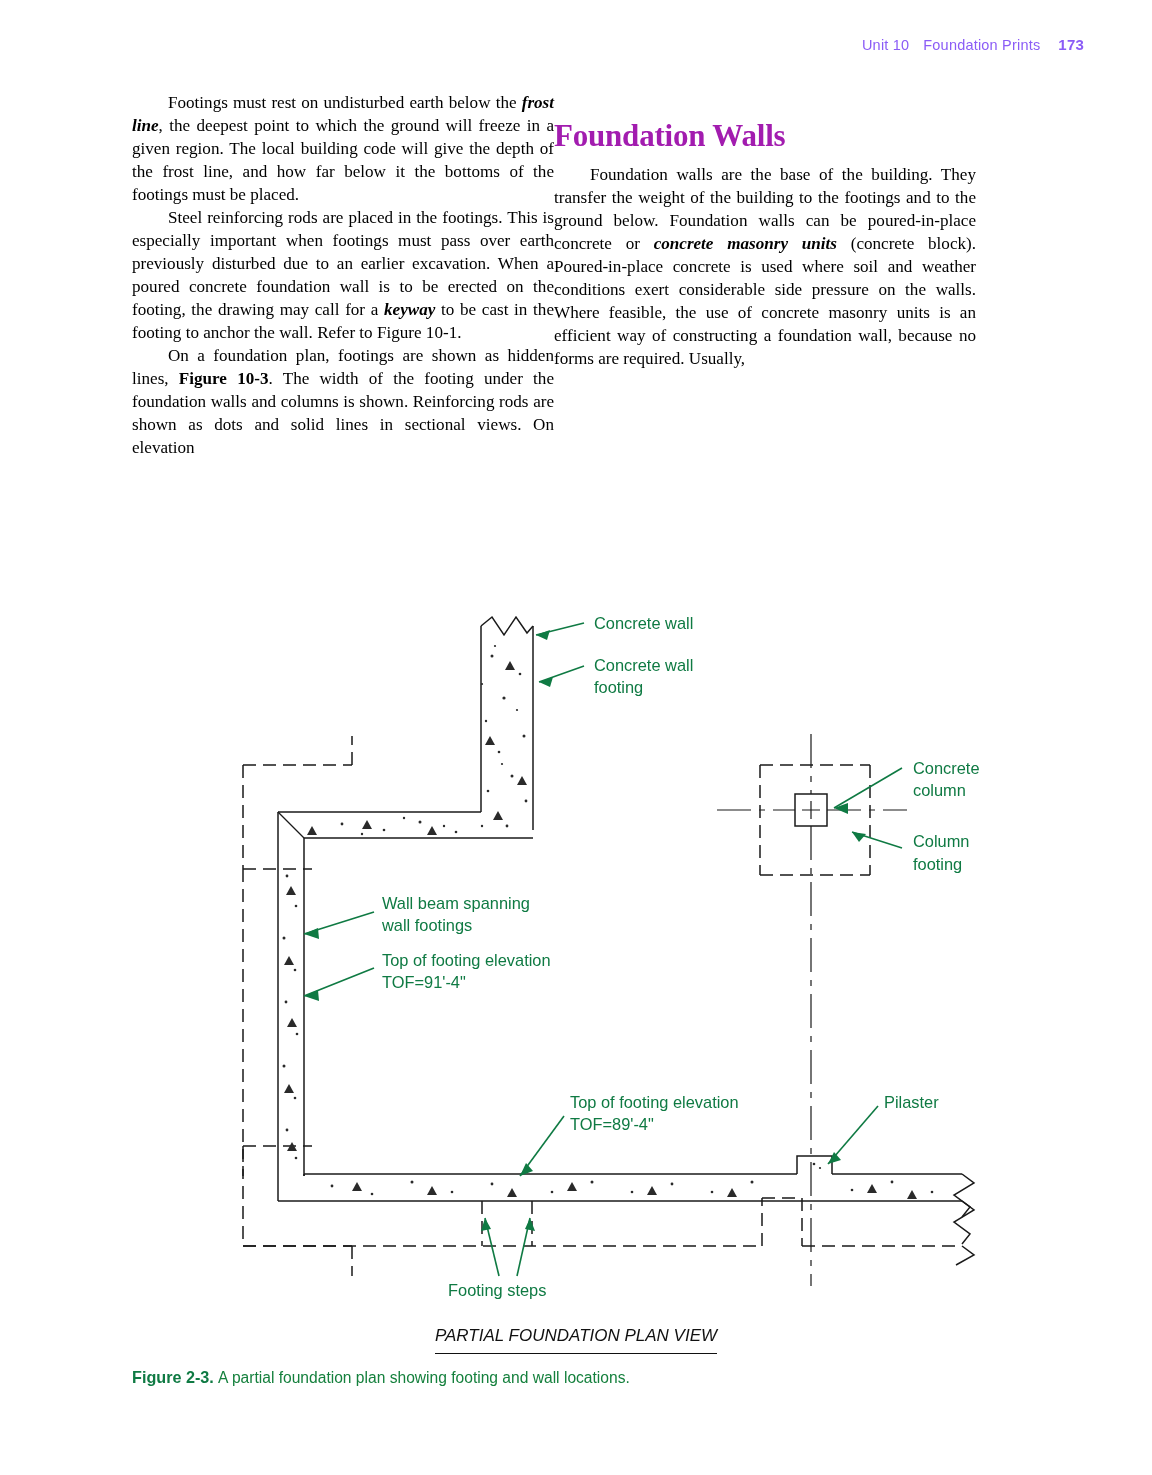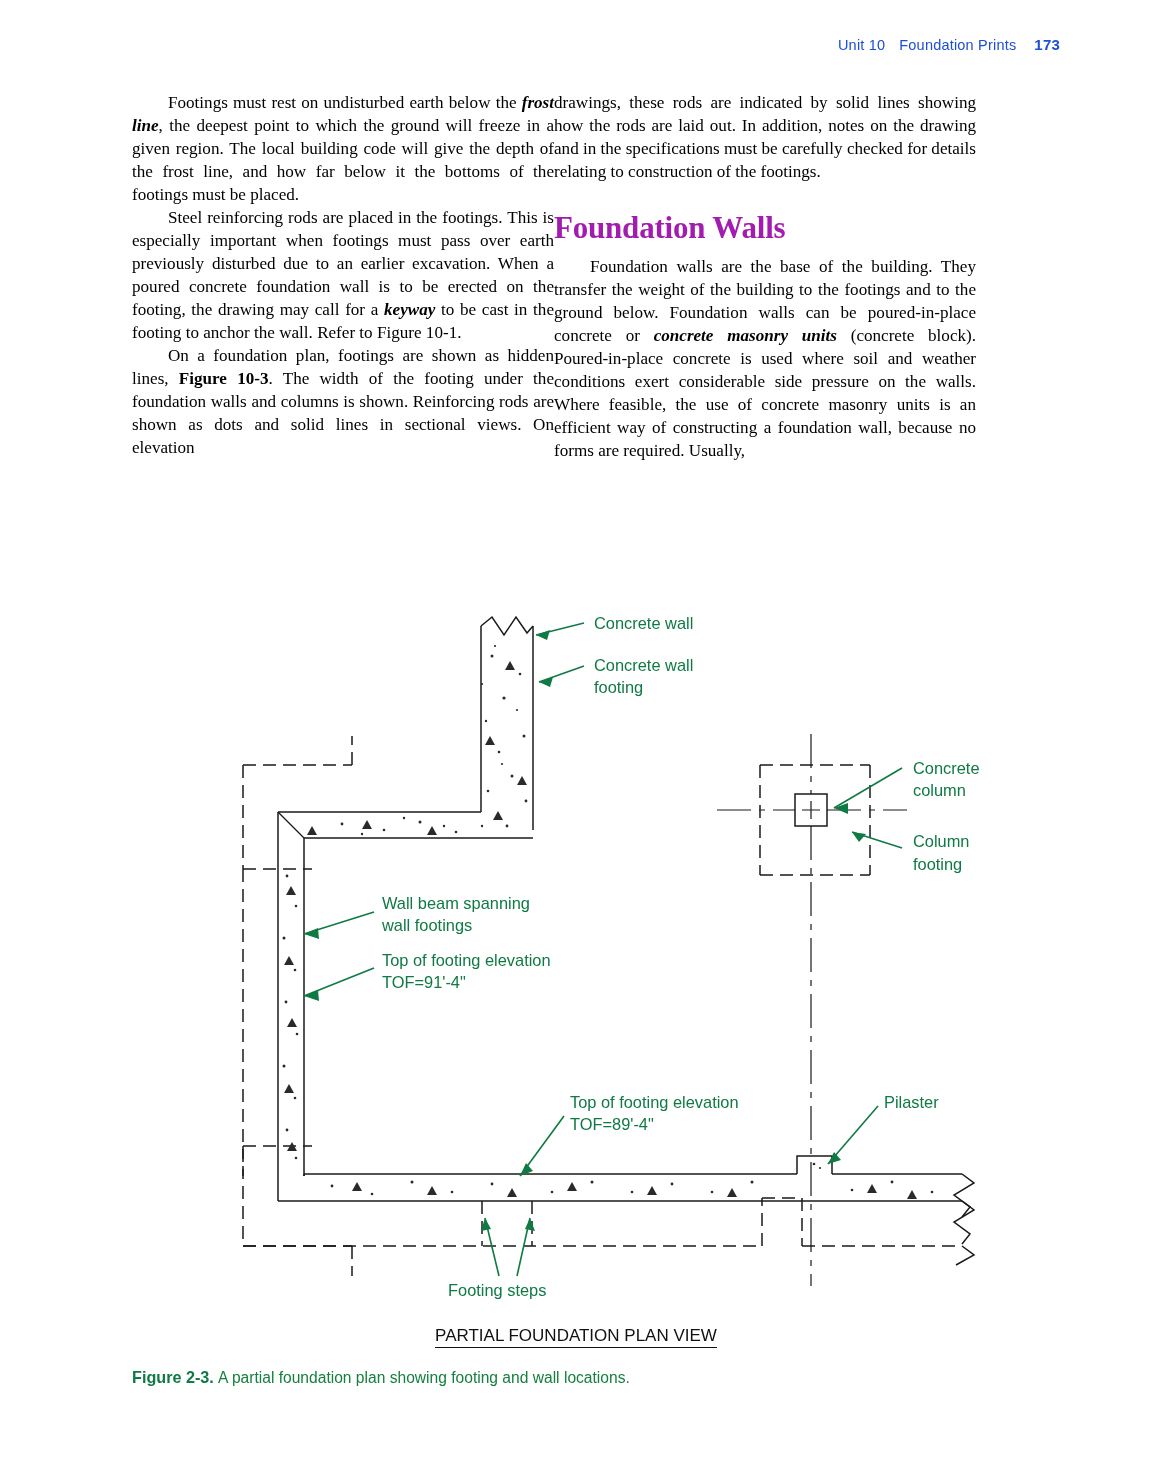--- a/index.html
+++ b/index.html
@@ -17,24 +17,24 @@
   }
   .page {
     position: absolute;
     inset: 0;
   }
 
   
   .runhead {
     position: absolute;
     top: 36px;
-    right: 92px;
+    right: 68px;
     font-family: "Liberation Sans", sans-serif;
     font-size: 14.5px;
-    color: #1d4ed8;
+    color: #8b5cf6;
     letter-spacing: .2px;
     white-space: nowrap;
   }
   .runhead .unit { margin-right: 14px; }
   .runhead .pageno {
     font-weight: bold;
     margin-left: 18px;
     font-size: 15px;
   }
 
@@ -103,21 +103,22 @@
     position: absolute;
     left: 0; right: 0;
     top: 1326px;
     text-align: center;
     font-family: "Liberation Sans", sans-serif;
     font-size: 17px;
     color: #111;
   }
   .planlabel span {
     border-bottom: 1.4px solid #111;
-    padding-bottom: 2px;
+    padding-bottom: 8px;
+    font-style: italic;
   }
 
   text.ann {
     font-family: "Liberation Sans", sans-serif;
     font-size: 16.4px;
     fill: #0f7a43;
   }
 </style>
 </head>
 <body>
@@ -130,21 +131,20 @@
 
   <div class="cols">
 
     <div class="col">
       <p><span>Footings must rest on undisturbed earth below the </span><em class="bolditalic">frost line</em><span>, the deepest point to which the ground will freeze in a given region. The local building code will give the depth of the frost line, and how far below it the bottoms of the footings must be placed.</span></p>
       <p><span>Steel reinforcing rods are placed in the footings. This is especially important when footings must pass over earth previously disturbed due to an earlier excavation. When a poured concrete foundation wall is to be erected on the footing, the drawing may call for a </span><em class="bolditalic">keyway</em><span> to be cast in the footing to anchor the wall. Refer to Figure 10-1.</span></p>
       <p><span>On a foundation plan, footings are shown as hidden lines, </span><strong>Figure 10-3</strong><span>. The width of the footing under the foundation walls and columns is shown. Reinforcing rods are shown as dots and solid lines in sectional views. On elevation</span></p>
     </div>
 
     <div class="col">
-      <p class="noindent">drawings, these rods are indicated by solid lines showing how the rods are laid out. In addition, notes on the drawing and in the specifications must be carefully checked for details relating to construction of the footings.</p>
       <h2 class="section">Foundation Walls</h2>
       <p><span>Foundation walls are the base of the building. They transfer the weight of the building to the footings and to the ground below. Foundation walls can be poured-in-place concrete or </span><em class="bolditalic">concrete masonry units</em><span> (concrete block). Poured-in-place concrete is used where soil and weather conditions exert considerable side pressure on the walls. Where feasible, the use of concrete masonry units is an efficient way of constructing a foundation wall, because no forms are required. Usually,</span></p>
     </div>
   </div>
 
   <div class="figure-wrap">
     <svg class="plan" width="1152" height="790" viewBox="0 0 1152 790">
 
       <g fill="none" stroke="#1a1a1a" stroke-width="1.5">
 

